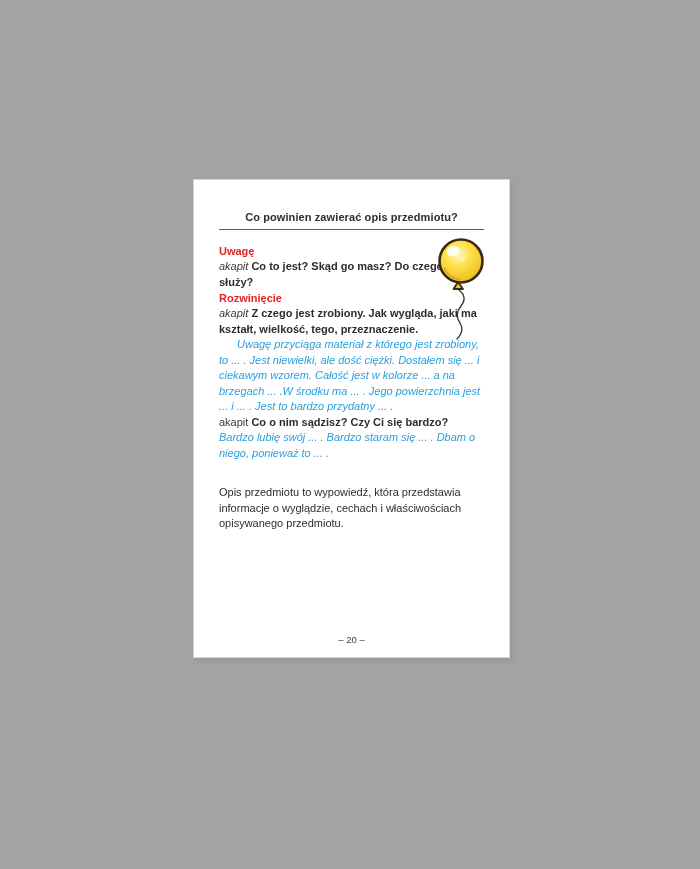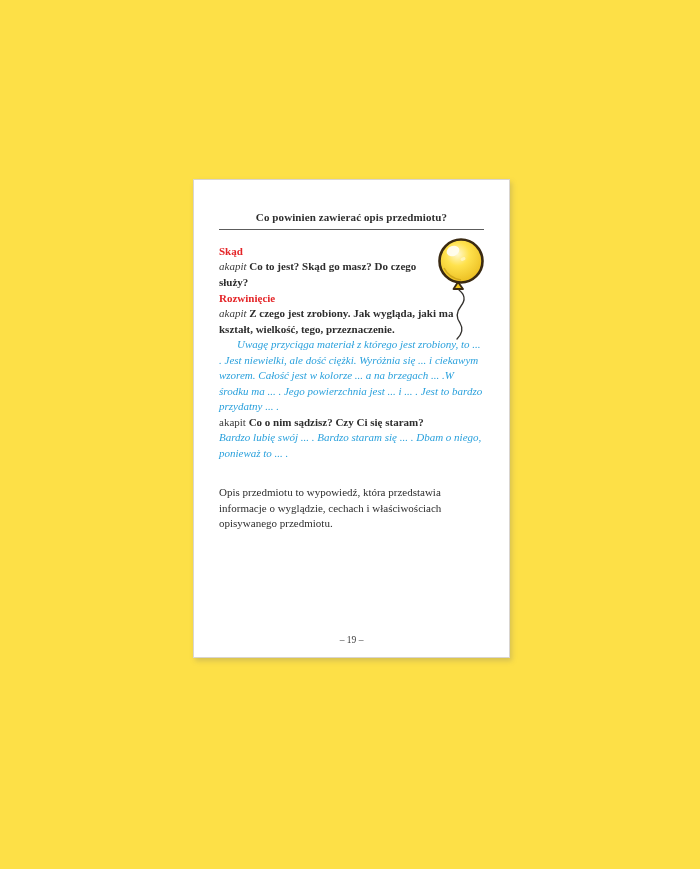--- a/index.html
+++ b/index.html
@@ -2,21 +2,21 @@
 <html><head>
 <meta charset="utf-8">
 <style>
   * { margin: 0; padding: 0; box-sizing: border-box; }
   html, body {
     width: 700px; height: 869px;
     background: #ffffff;
     font-family: "Liberation Sans", "DejaVu Sans", sans-serif;
     overflow: hidden;
   }
-  .canvas { position: relative; width: 700px; height: 869px; background: #fde047; font-family: Liberation Serif, serif; }
+  .canvas { position: relative; width: 700px; height: 869px; background: #a3a3a3; }
 
   .page-card {
     position: absolute;
     left: 193px; top: 179px;
     width: 317px; height: 479px;
     background: #ffffff;
     border: 1px solid #d9d5d0;
     box-shadow: 2px 3px 5px rgba(120,115,110,0.28);
     padding: 31px 25px 0 25px;
   }
@@ -106,32 +106,32 @@
         <circle cx="29" cy="26" r="21.5" fill="url(#balloonGrad)" stroke="#3a2a12" stroke-width="2.6"></circle>
         <path d="M12 33 q 5 10 17 12" fill="none" stroke="#c59a12" stroke-width="1.6" opacity="0.7"></path>
         <ellipse cx="21" cy="16" rx="6.5" ry="5" fill="#fffdf0" opacity="0.95" transform="rotate(-22 21 16)"></ellipse>
         <ellipse cx="31" cy="24" rx="2.6" ry="1.7" fill="#fff6c8" opacity="0.8" transform="rotate(-18 31 24)"></ellipse>
         <path d="M26 47 L21.5 54 L31 54 Z" fill="#f2c71f" stroke="#3a2a12" stroke-width="1.8" stroke-linejoin="round"></path>
         <path d="M27 55 q 9 7 2 16 q -7 9 -1 17 q 5 8 -3 16" fill="none" stroke="#33312e" stroke-width="1.3" stroke-linecap="round"></path>
       </svg>
     </div>
 
     <div class="section first">
-      <div class="sec-heading">Skąd</div>
+      <div class="sec-heading">Uwagę</div>
       <p class="prompt narrow"><span class="akapit">akapit</span> <span class="q">Co to jest? Skąd go masz? Do czego służy?</span></p>
     </div>
 
     <div class="section">
       <div class="sec-heading">Rozwinięcie</div>
       <p class="prompt"><span class="akapit">akapit</span> <span class="q">Z czego jest zrobiony. Jak wygląda, jaki ma kształt, wielkość, tego, przeznaczenie.</span></p>
-      <p class="example indented">Uwagę przyciąga materiał z którego jest zrobiony, to ... . Jest niewielki, ale dość ciężki. Wyróżnia się ... i ciekawym wzorem. Całość jest w kolorze ... a na brzegach ... .W środku ma ... . Jego powierzchnia jest ... i ... . Jest to bardzo przydatny ... .</p>
+      <p class="example indented">Uwagę przyciąga materiał z którego jest zrobiony, to ... . Jest niewielki, ale dość ciężki. Dostałem się ... i ciekawym wzorem. Całość jest w kolorze ... a na brzegach ... .W środku ma ... . Jego powierzchnia jest ... i ... . Jest to bardzo przydatny ... .</p>
     </div>
 
     <div class="section">
-      <p class="prompt"><span class="akapit upright">akapit</span> <span class="q">Co o nim sądzisz? Czy Ci się staram?</span></p>
+      <p class="prompt"><span class="akapit upright">akapit</span> <span class="q">Co o nim sądzisz? Czy Ci się bardzo?</span></p>
       <p class="example">Bardzo lubię swój ... . Bardzo staram się ... . Dbam o niego,  ponieważ to ... .</p>
     </div>
 
     <p class="footer-note">Opis przedmiotu to wypowiedź, która przedstawia informacje o wyglądzie, cechach i właściwościach opisywanego przedmiotu.</p>
 
-    <div class="page-number">– 19 –</div>
+    <div class="page-number">– 20 –</div>
   </div>
 </div>
 
 </body></html>

